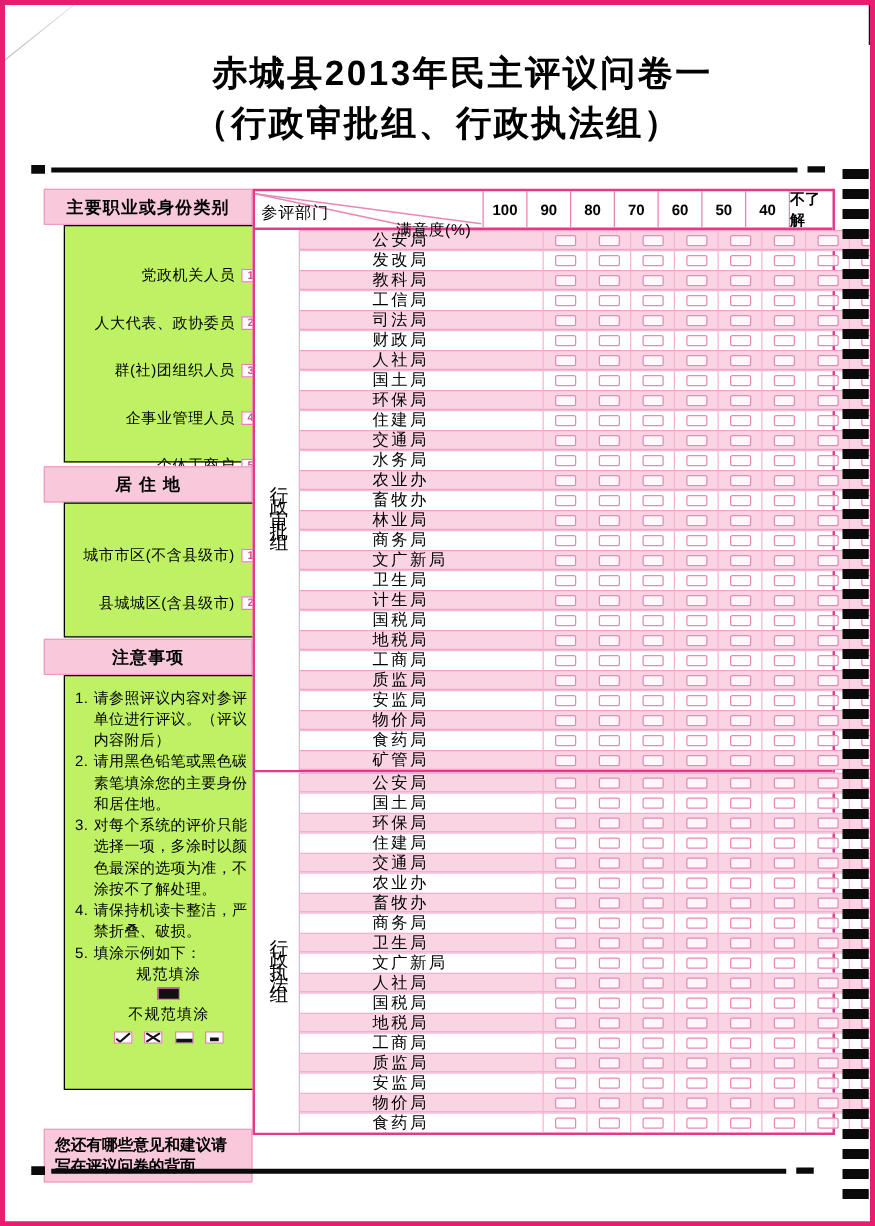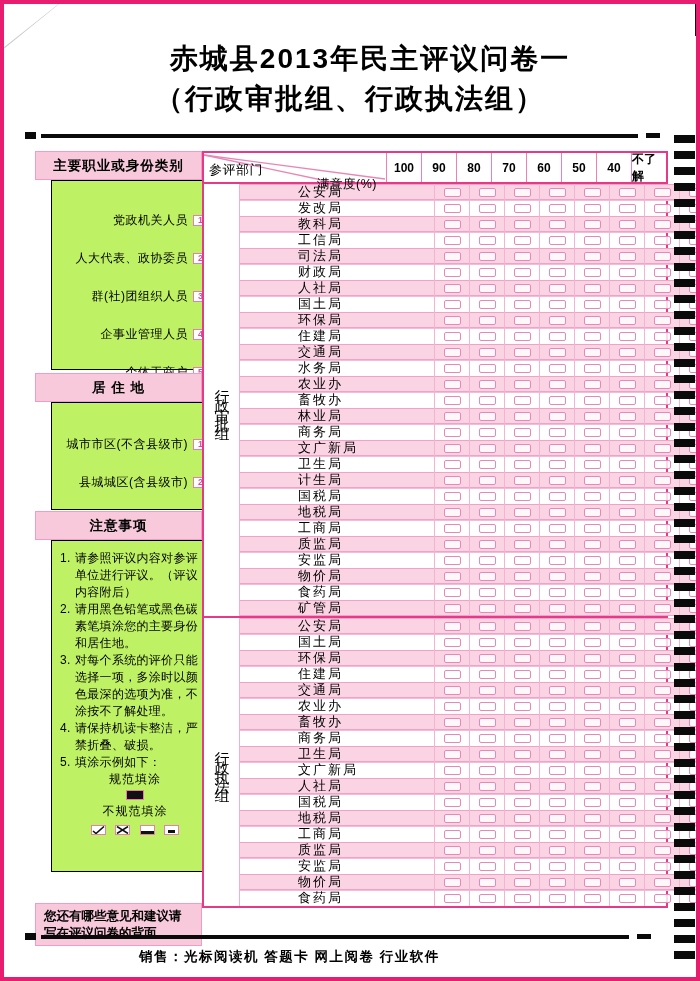--- a/index.html
+++ b/index.html
@@ -1466,15 +1466,14 @@
   </div>
 
   <div class="marks"></div>
 
   <div class="sync sync-bottom">
     <span class="sq"></span>
     <span class="ln"></span>
     <span class="dh"></span>
   </div>
 
-  <div class="footer">销售：光标阅读机 答题卡 网上阅卷 行业软件</div>
 
 </div>
 
 </body></html>

